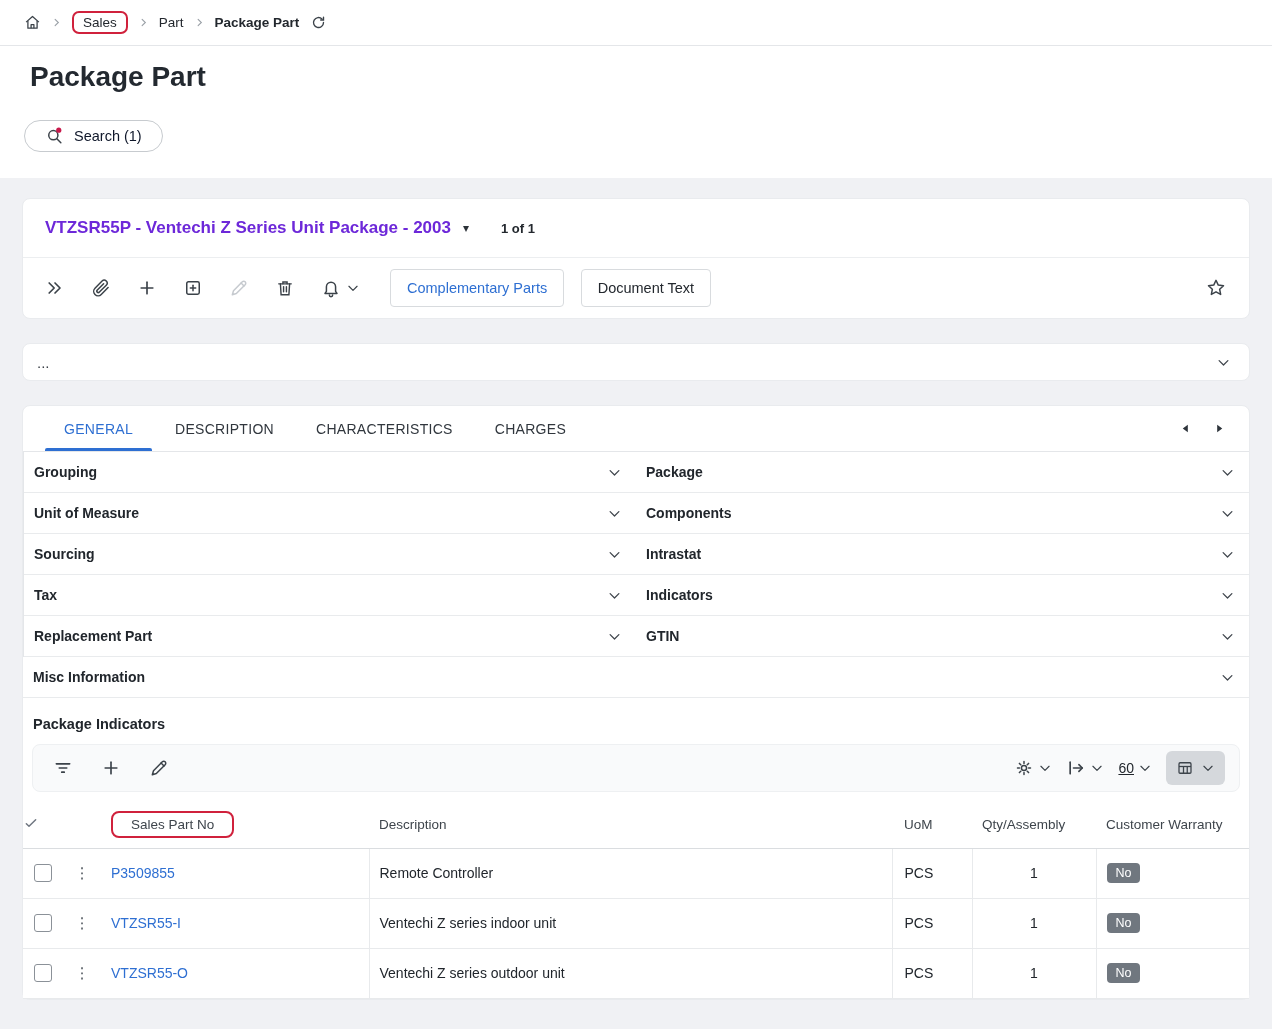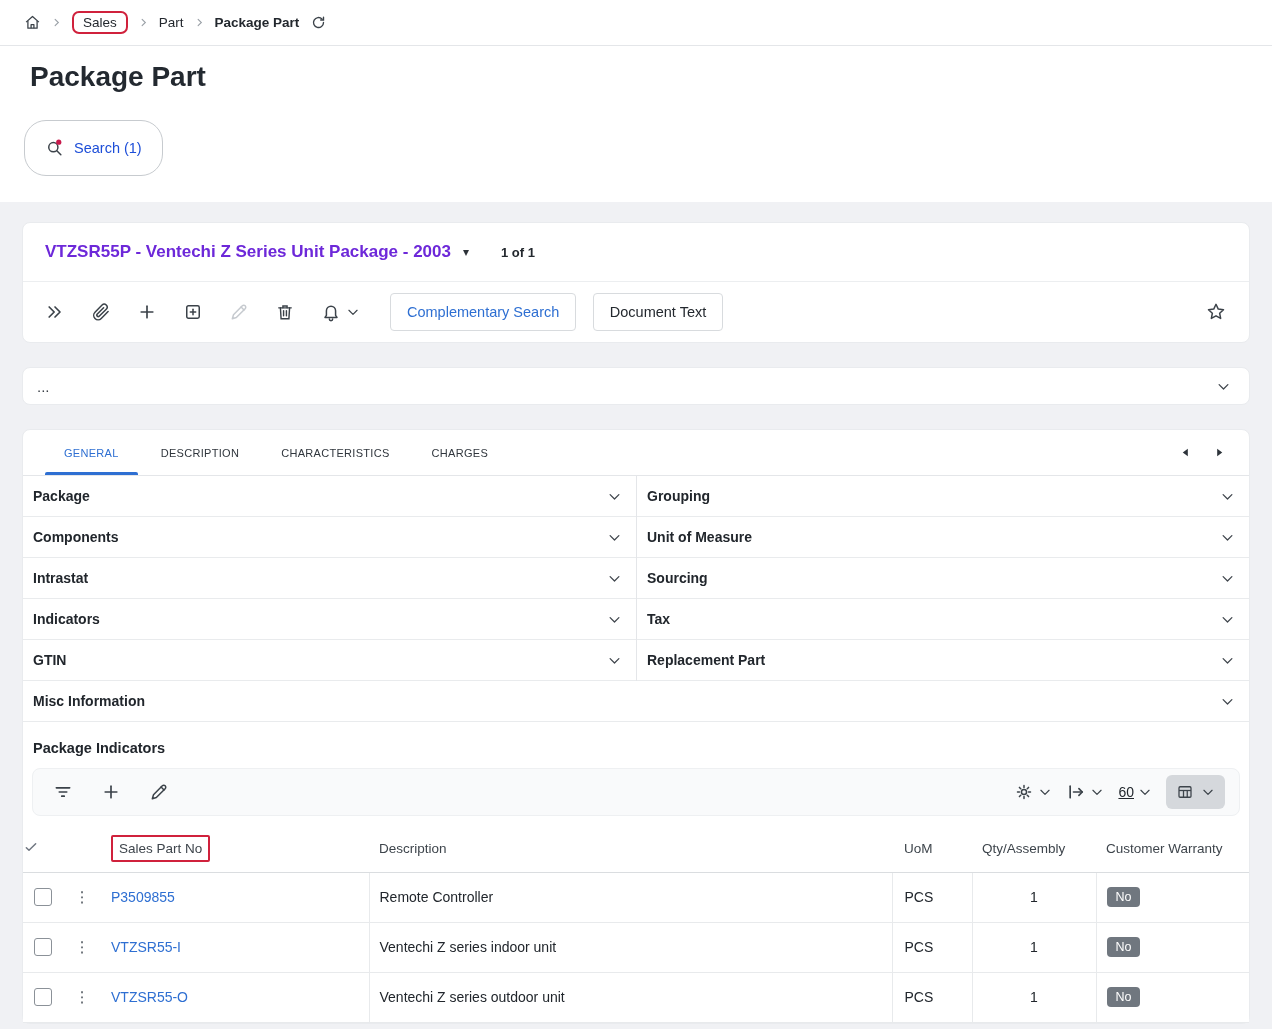--- a/index.html
+++ b/index.html
@@ -32,23 +32,23 @@
   }
   .crumb-sep svg{width:11px;height:11px;color:#9aa0a7;}
   .refresh-ic{margin-left:2px;cursor:pointer;}
   .refresh-ic svg{width:15px;height:15px;}
 
   .title-area{padding:14px 30px 26px 30px;}
   .title-area h1{
     margin:0 0 26px 0;font-size:28px;line-height:34px;font-weight:bold;color:#232930;
   }
   .search-pill{
-    display:inline-flex;align-items:center;gap:9px;height:56px;padding:0 20px;
+    display:inline-flex;align-items:center;gap:9px;height:32px;padding:0 20px;
     background:#fff;border:1px solid #c7cbcf;border-radius:22px;cursor:pointer;
-    font-family:inherit;font-size:14.5px;color:#1d4ed8;margin-left:-6px;
+    font-family:inherit;font-size:14.5px;color:#0f172a;margin-left:-6px;
   }
   .search-pill svg{width:20px;height:20px;}
 
   
   .content{padding:20px 22px 14px 22px;}
   .card{background:#fff;border:1px solid #e9ebee;border-radius:8px;}
 
   
   .record-card{margin-bottom:24px;}
   .record-header{
@@ -82,21 +82,21 @@
   }
   .chev svg{width:15px;height:15px;color:#3f454c;}
 
   
   .tabs-row{
     height:46px;display:flex;align-items:center;padding:0 24px 0 20px;
     border-bottom:1px solid #e4e6e9;
   }
   .tab{
     position:relative;height:100%;display:flex;align-items:center;padding:0 21px;
-    font-size:11px;letter-spacing:.3px;color:#30363d;cursor:pointer;
+    font-size:14px;letter-spacing:.3px;color:#30363d;cursor:pointer;
   }
   .tab.active{color:var(--accent-blue);}
   .tab.active::after{
     content:"";position:absolute;left:2px;right:2px;bottom:0;height:3px;
     background:var(--accent-blue);border-radius:2px 2px 0 0;
   }
   .tab-arrows{margin-left:auto;display:flex;align-items:center;gap:23px;}
   .tab-arrow{cursor:pointer;color:#2e343b;}
   .tab-arrow svg{width:11px;height:11px;}
 
@@ -135,21 +135,21 @@
   }
   .c-check{text-align:center;padding:0 !important;width:40px;}
   .c-kebab{text-align:center;padding:0 !important;}
   th.c-part{padding-left:2px;}
   .c-uom{padding-left:12px !important;}
   .c-qty{text-align:center;padding-right:10px !important;}
   td.c-desc,td.c-uom,td.c-qty,td.c-war{border-left:1px solid #e8eaec;}
 
   .annot{
     display:inline-block;border:2.5px solid var(--annotation-red);
-    border-radius:2px;padding:4px 6px;
+    border-radius:8px;padding:4px 18px;
   }
   .checkbox{
     display:inline-block;width:18px;height:18px;border:1.6px solid #8b9198;
     border-radius:3px;background:#fff;cursor:pointer;vertical-align:middle;
   }
   .kebab{font-size:15px;color:#4e555d;cursor:pointer;}
   .link{color:var(--accent-blue);text-decoration:none;cursor:pointer;}
   .badge{
     display:inline-block;background:var(--badge-grey);color:#fff;
     font-size:12.5px;padding:3px 9px;border-radius:4px;
@@ -266,21 +266,21 @@
               </svg>
           </span>
           <span class="ic small">
             <svg viewBox="0 0 24 24" fill="none" stroke="currentColor" stroke-width="2" stroke-linecap="round" stroke-linejoin="round">
                 <path d="M5 9l7 7 7-7"></path>
               </svg>
           </span>
         </span>
       </div>
       <div class="tb-buttons">
-        <button class="btn blue">Complementary Search</button>
+        <button class="btn blue">Complementary Parts</button>
         <button class="btn">Document Text</button>
       </div>
       <div class="spacer"></div>
       <span class="ic star-ic">
         <svg viewBox="0 0 24 24" fill="none" stroke="currentColor" stroke-width="1.6" stroke-linejoin="round">
             <path d="M12 3.6l2.47 5.2 5.73.66-4.24 3.9 1.13 5.64L12 16.2 6.91 19l1.13-5.64L3.8 9.46l5.73-.66z"></path>
           </svg>
       </span>
     </div>
   </div>
@@ -308,20 +308,62 @@
         </span>
         <span class="tab-arrow ic">
           <svg viewBox="0 0 24 24" fill="currentColor">
               <path d="M7 4l11 8-11 8z"></path>
             </svg>
         </span>
       </div>
     </div>
 
     <div class="sections">
+      <div class="sec-col right">
+        <div class="sec-row">
+          <span class="sec-label">Grouping</span>
+          <span class="ic chev">
+              <svg viewBox="0 0 24 24" fill="none" stroke="currentColor" stroke-width="2" stroke-linecap="round" stroke-linejoin="round">
+                <path d="M5 9l7 7 7-7"></path>
+              </svg>
+            </span>
+        </div>
+        <div class="sec-row">
+          <span class="sec-label">Unit of Measure</span>
+          <span class="ic chev">
+              <svg viewBox="0 0 24 24" fill="none" stroke="currentColor" stroke-width="2" stroke-linecap="round" stroke-linejoin="round">
+                <path d="M5 9l7 7 7-7"></path>
+              </svg>
+            </span>
+        </div>
+        <div class="sec-row">
+          <span class="sec-label">Sourcing</span>
+          <span class="ic chev">
+              <svg viewBox="0 0 24 24" fill="none" stroke="currentColor" stroke-width="2" stroke-linecap="round" stroke-linejoin="round">
+                <path d="M5 9l7 7 7-7"></path>
+              </svg>
+            </span>
+        </div>
+        <div class="sec-row">
+          <span class="sec-label">Tax</span>
+          <span class="ic chev">
+              <svg viewBox="0 0 24 24" fill="none" stroke="currentColor" stroke-width="2" stroke-linecap="round" stroke-linejoin="round">
+                <path d="M5 9l7 7 7-7"></path>
+              </svg>
+            </span>
+        </div>
+        <div class="sec-row">
+          <span class="sec-label">Replacement Part</span>
+          <span class="ic chev">
+              <svg viewBox="0 0 24 24" fill="none" stroke="currentColor" stroke-width="2" stroke-linecap="round" stroke-linejoin="round">
+                <path d="M5 9l7 7 7-7"></path>
+              </svg>
+            </span>
+        </div>
+      </div>
       <div class="sec-col left">
         <div class="sec-row">
           <span class="sec-label">Package</span>
           <span class="ic chev">
               <svg viewBox="0 0 24 24" fill="none" stroke="currentColor" stroke-width="2" stroke-linecap="round" stroke-linejoin="round">
                 <path d="M5 9l7 7 7-7"></path>
               </svg>
             </span>
         </div>
         <div class="sec-row">
@@ -343,62 +385,20 @@
         <div class="sec-row">
           <span class="sec-label">Indicators</span>
           <span class="ic chev">
               <svg viewBox="0 0 24 24" fill="none" stroke="currentColor" stroke-width="2" stroke-linecap="round" stroke-linejoin="round">
                 <path d="M5 9l7 7 7-7"></path>
               </svg>
             </span>
         </div>
         <div class="sec-row">
           <span class="sec-label">GTIN</span>
-          <span class="ic chev">
-              <svg viewBox="0 0 24 24" fill="none" stroke="currentColor" stroke-width="2" stroke-linecap="round" stroke-linejoin="round">
-                <path d="M5 9l7 7 7-7"></path>
-              </svg>
-            </span>
-        </div>
-      </div>
-      <div class="sec-col right">
-        <div class="sec-row">
-          <span class="sec-label">Grouping</span>
-          <span class="ic chev">
-              <svg viewBox="0 0 24 24" fill="none" stroke="currentColor" stroke-width="2" stroke-linecap="round" stroke-linejoin="round">
-                <path d="M5 9l7 7 7-7"></path>
-              </svg>
-            </span>
-        </div>
-        <div class="sec-row">
-          <span class="sec-label">Unit of Measure</span>
-          <span class="ic chev">
-              <svg viewBox="0 0 24 24" fill="none" stroke="currentColor" stroke-width="2" stroke-linecap="round" stroke-linejoin="round">
-                <path d="M5 9l7 7 7-7"></path>
-              </svg>
-            </span>
-        </div>
-        <div class="sec-row">
-          <span class="sec-label">Sourcing</span>
-          <span class="ic chev">
-              <svg viewBox="0 0 24 24" fill="none" stroke="currentColor" stroke-width="2" stroke-linecap="round" stroke-linejoin="round">
-                <path d="M5 9l7 7 7-7"></path>
-              </svg>
-            </span>
-        </div>
-        <div class="sec-row">
-          <span class="sec-label">Tax</span>
-          <span class="ic chev">
-              <svg viewBox="0 0 24 24" fill="none" stroke="currentColor" stroke-width="2" stroke-linecap="round" stroke-linejoin="round">
-                <path d="M5 9l7 7 7-7"></path>
-              </svg>
-            </span>
-        </div>
-        <div class="sec-row">
-          <span class="sec-label">Replacement Part</span>
           <span class="ic chev">
               <svg viewBox="0 0 24 24" fill="none" stroke="currentColor" stroke-width="2" stroke-linecap="round" stroke-linejoin="round">
                 <path d="M5 9l7 7 7-7"></path>
               </svg>
             </span>
         </div>
       </div>
     </div>
     <div class="sec-row">
       <span class="sec-label">Misc Information</span>

